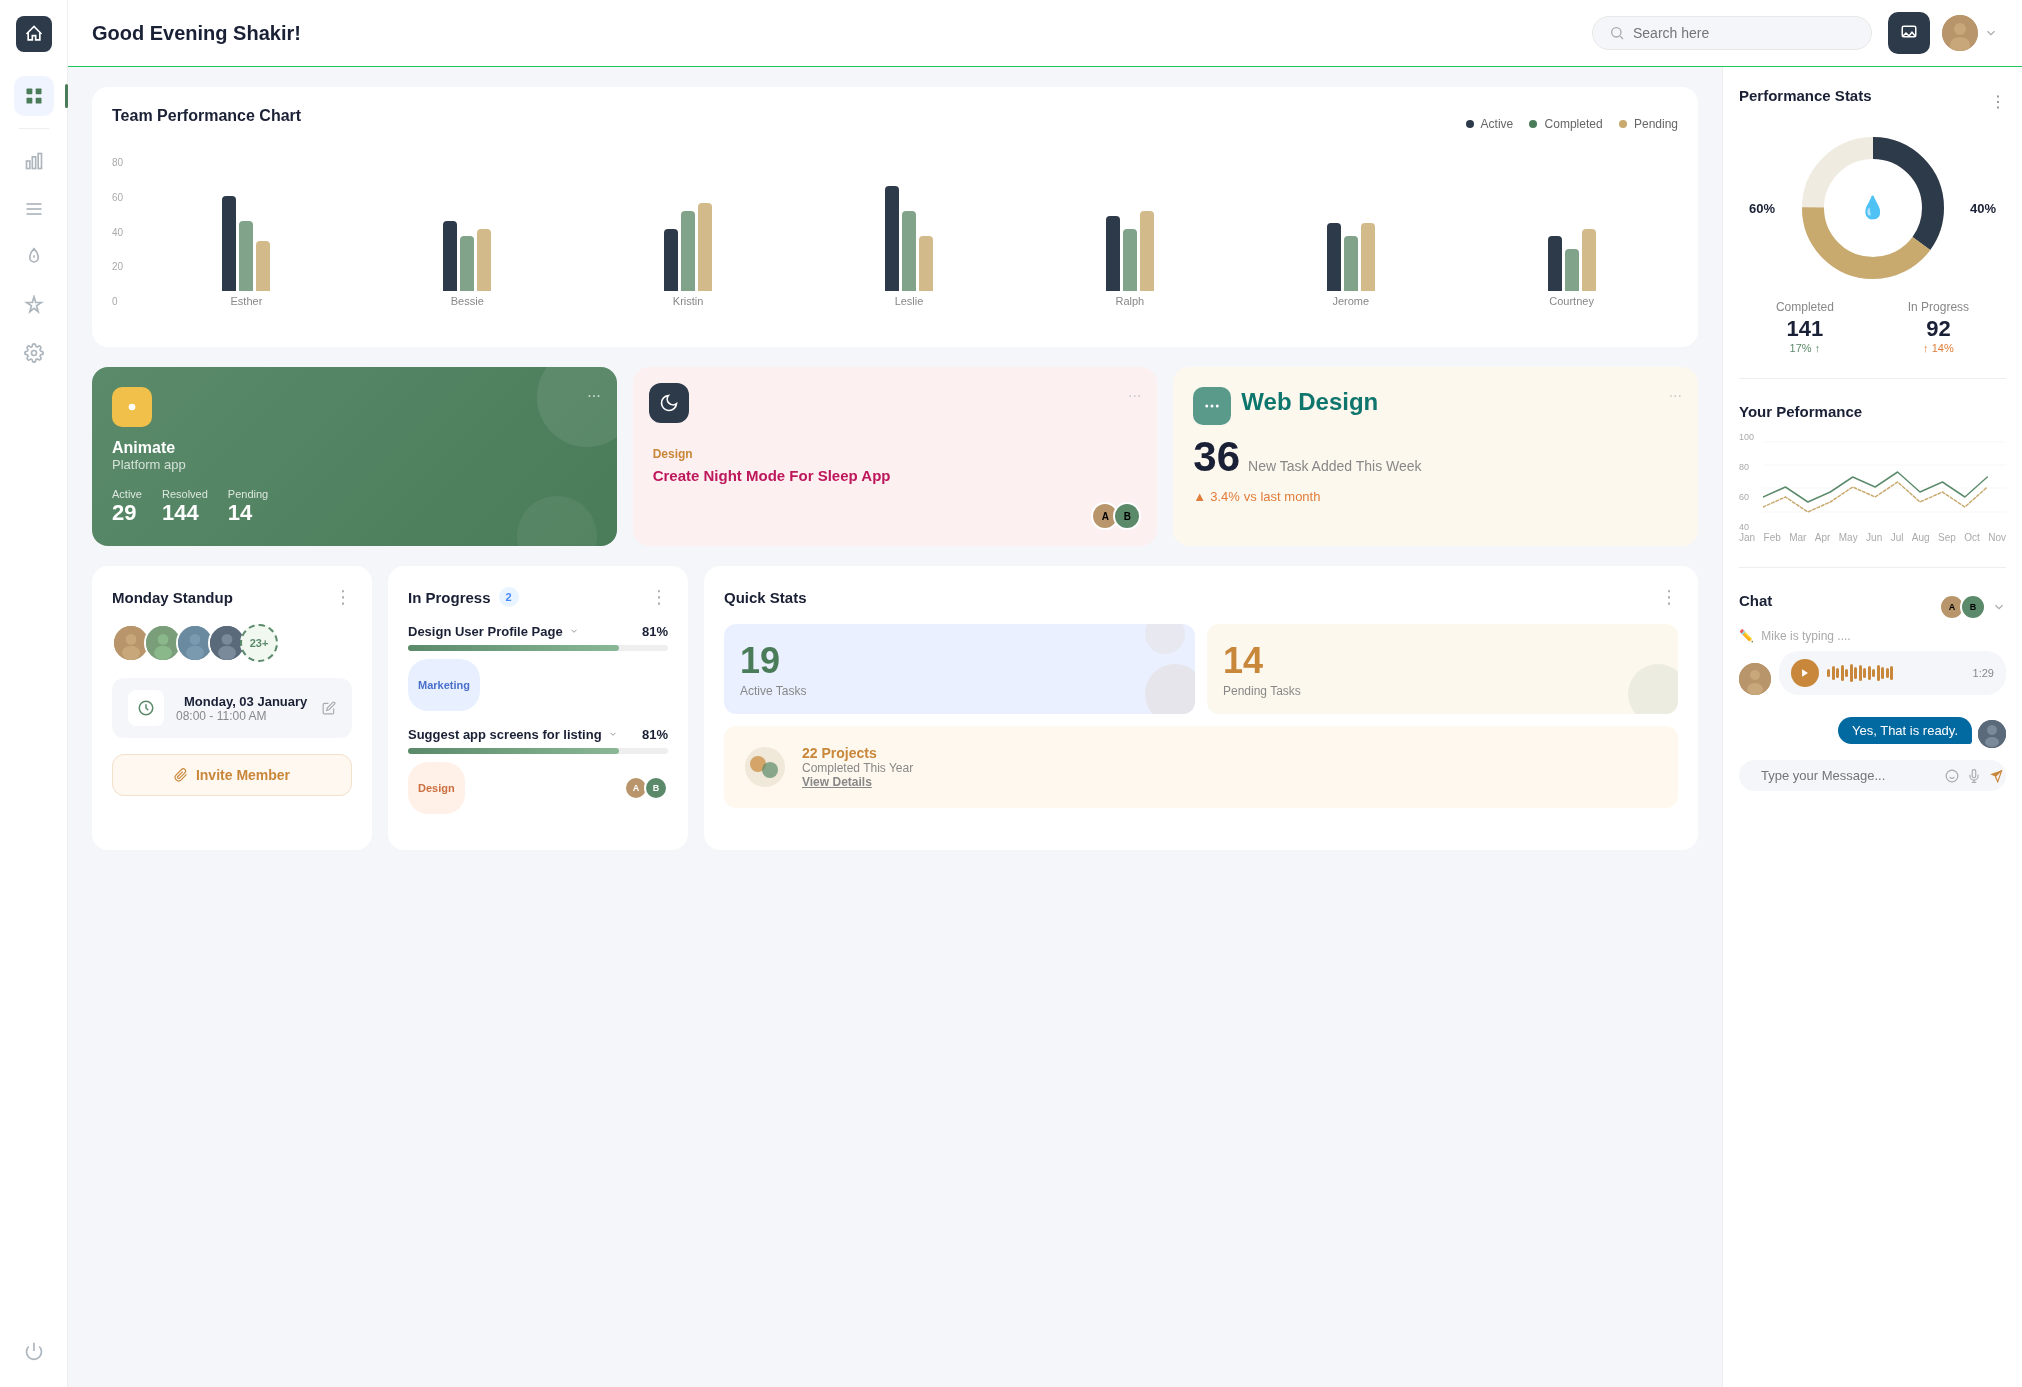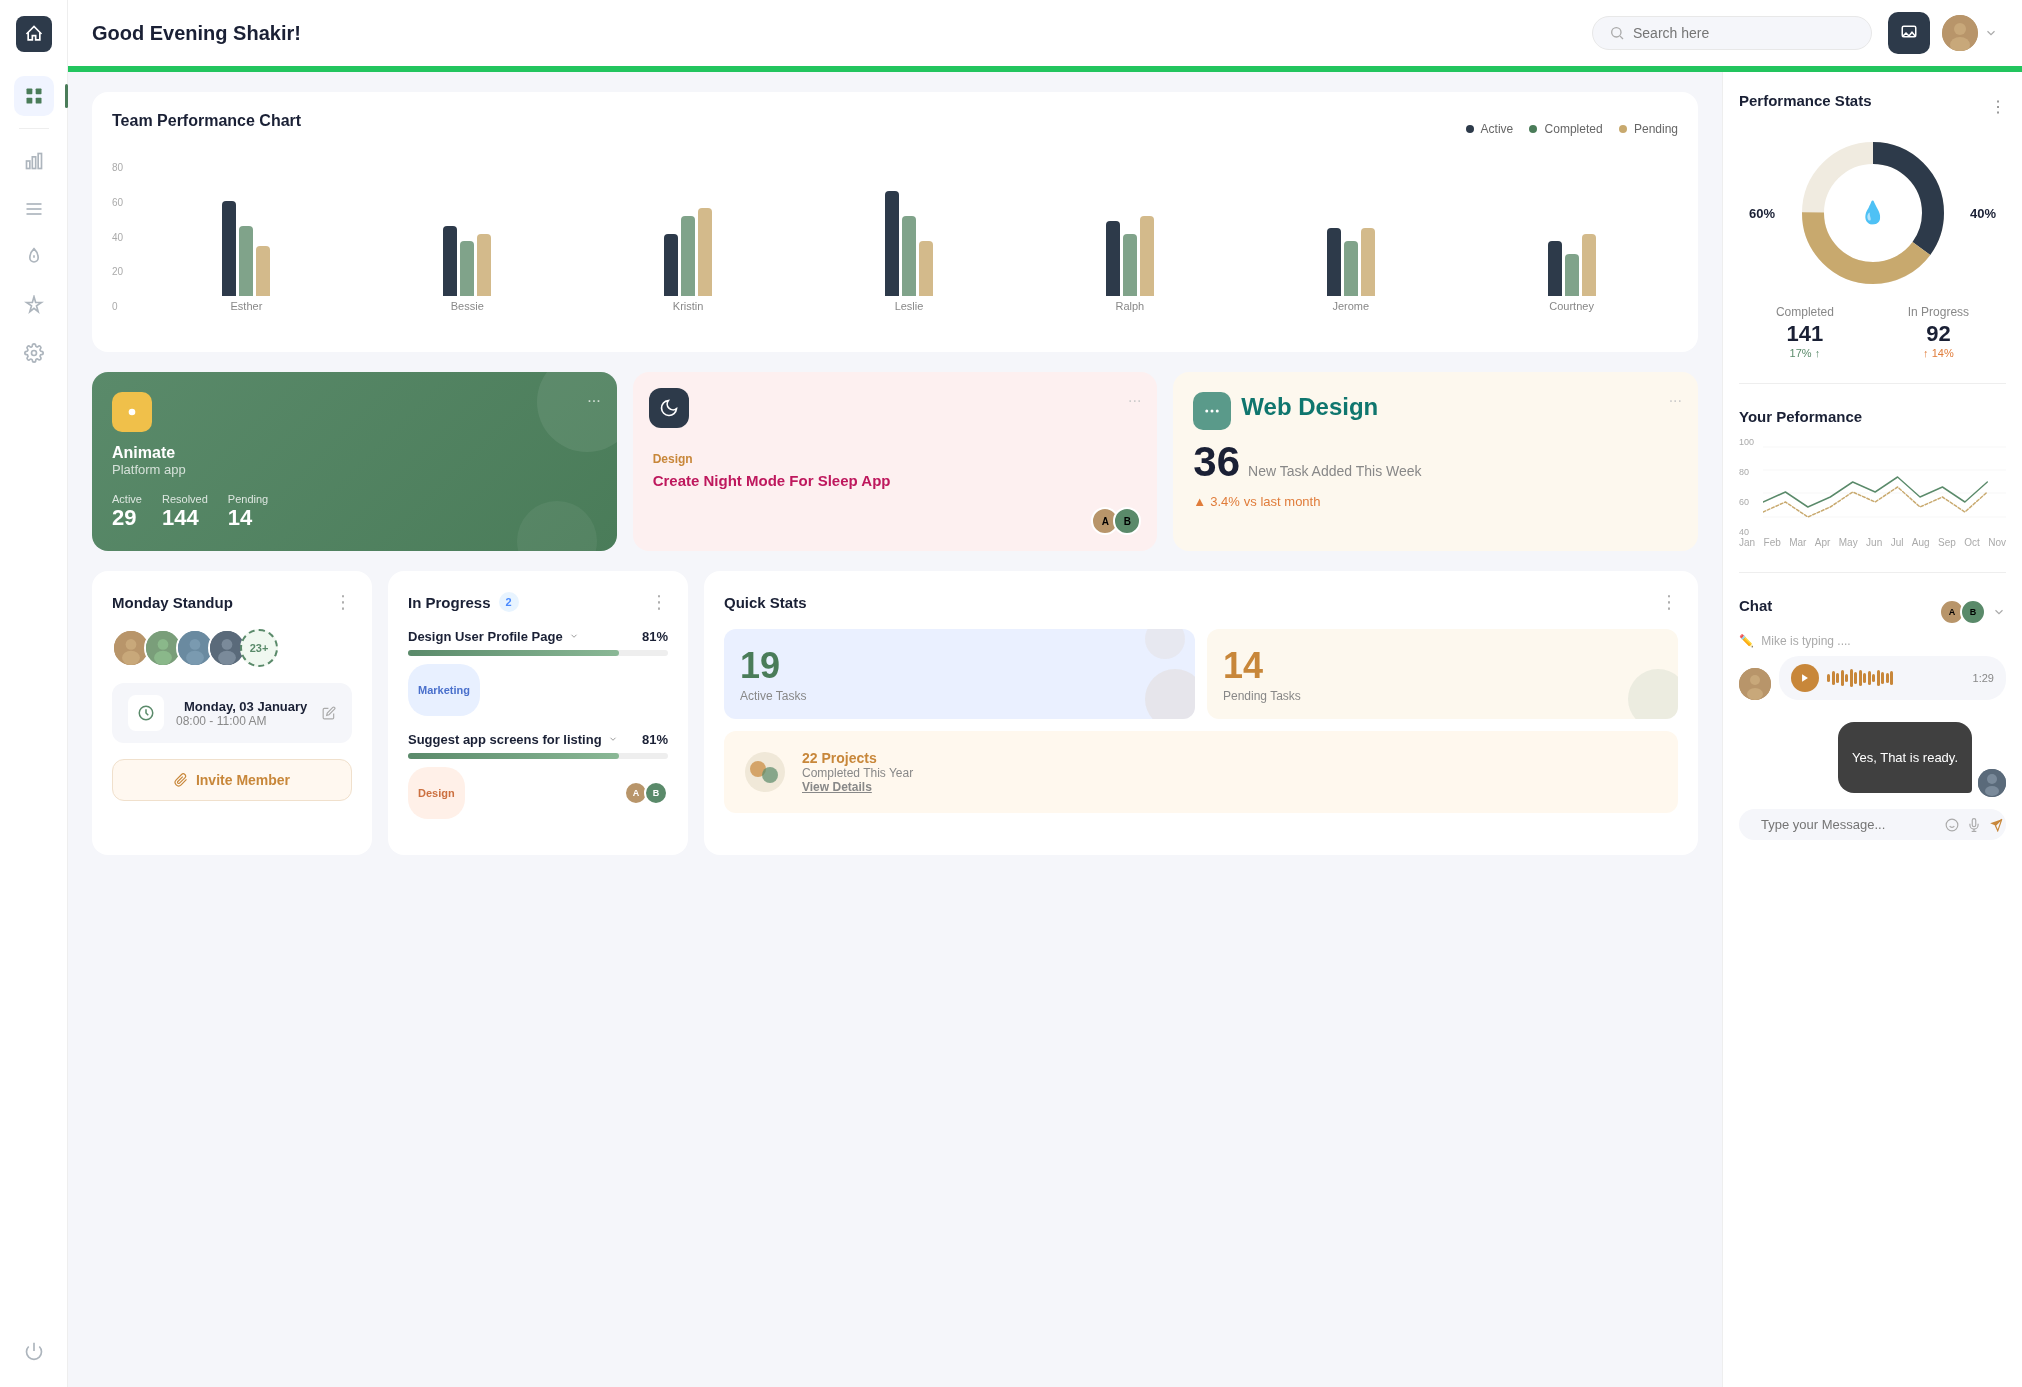--- a/index.html
+++ b/index.html
@@ -63,21 +63,21 @@
       flex-direction: column;
       overflow: hidden;
     }
 
     
     .header {
       background: #fff;
       padding: 12px 24px;
       display: flex;
       align-items: center;
-      border-bottom: 6px solid #22c55e;
+      border-bottom: 1px solid #22c55e;
       gap: 16px;
     }
     .header-title {
       flex: 1;
       font-size: 20px;
       font-weight: 700;
       color: #1a2035;
     }
     .search-bar {
       display: flex;
@@ -411,23 +411,23 @@
       flex: 1; height: 20px;
       display: flex; align-items: center; gap: 1.5px;
     }
     .wave-bar {
       width: 3px; background: #c8873a;
       border-radius: 2px;
     }
     .voice-time { font-size: 11px; color: #888; }
 
     .reply-bubble {
-      background: #404040; color: #fff;
+      background: #0369a1; color: #fff;
       border-radius: 16px 16px 4px 16px;
-      padding: 28px 14px; font-size: 13px;
+      padding: 6px 14px; font-size: 13px;
       display: inline-block; max-width: 80%;
       float: right; margin-bottom: 4px;
     }
     .reply-row {
       display: flex; justify-content: flex-end; align-items: flex-end; gap: 6px; margin-bottom: 12px;
     }
     .chat-input-bar {
       display: flex; align-items: center;
       background: #f5f6fa; border-radius: 24px;
       padding: 8px 14px; gap: 8px; margin-top: 8px;

